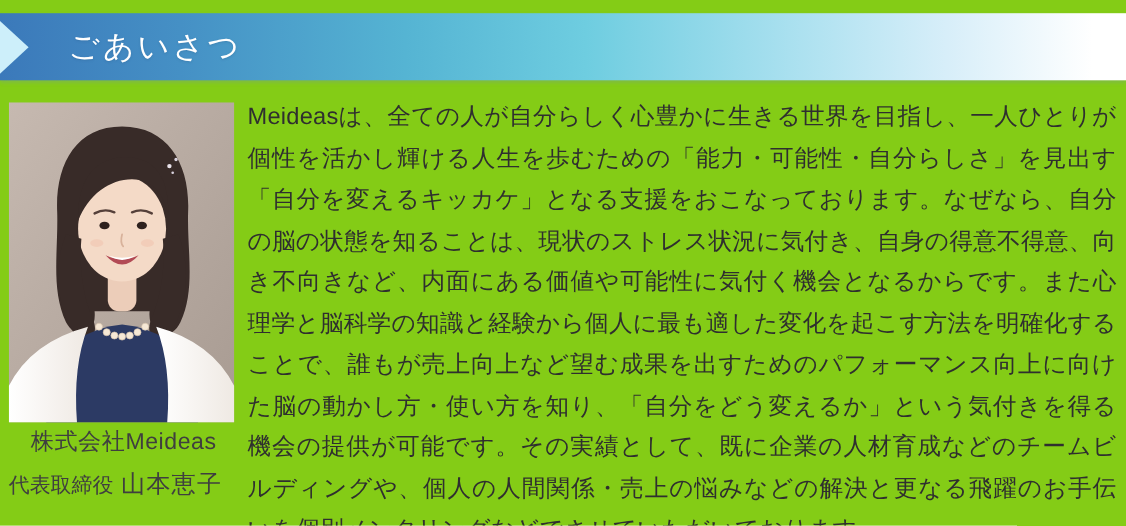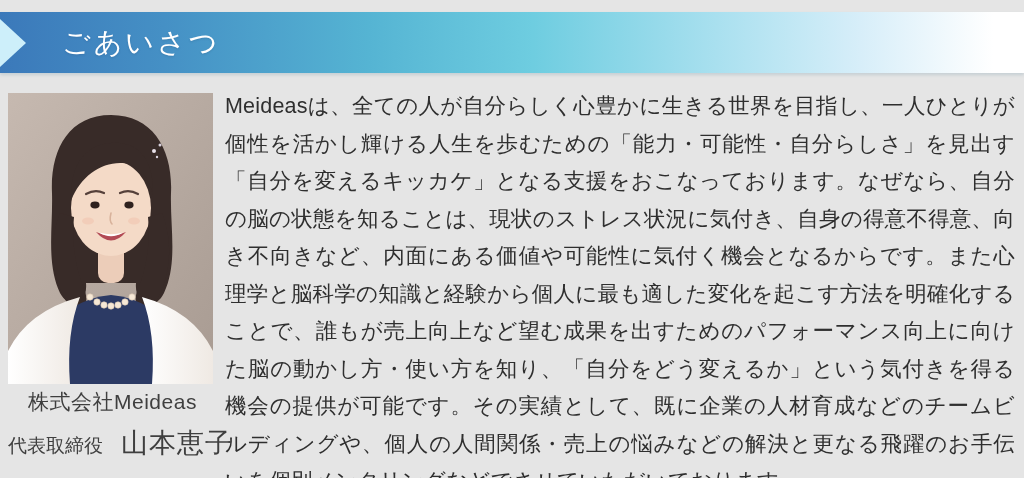--- a/index.html
+++ b/index.html
@@ -1,19 +1,19 @@
 <!DOCTYPE html>
 <html><head>
 <meta charset="utf-8">
 <style>
   html,body{margin:0;padding:0;background:#ffffff;}
   .page{
     position:relative;
     width:1024px;height:478px;
-    background:#e5e5e5;
+    background:#84cc16;
     overflow:hidden;
     font-family:"Liberation Sans","DejaVu Sans",sans-serif;
   }
 
   
   .banner{
     position:absolute;left:0;top:12px;width:1024px;height:61px;
     background:linear-gradient(90deg,
       #3b79ba 0%, #4590c5 16%, #55b4d3 36%, #6ecde0 52%,
       #a9e0ef 70%, #d7eef9 84%, #ffffff 97%);
@@ -36,24 +36,24 @@
     position:absolute;left:8px;top:93px;width:205px;height:291px;
     display:block;
   }
   .caption{
     position:absolute;left:8px;top:388px;width:215px;color:#3f3f3f;
   }
   .caption .company{
     font-size:21px;line-height:28px;letter-spacing:0.5px;white-space:nowrap;margin-left:20px;
   }
   .caption .role-line{
-    margin-top:9px;white-space:nowrap;display:flex;align-items:baseline;gap:18px;text-align:center;
+    margin-top:9px;white-space:nowrap;display:flex;align-items:baseline;gap:7px;text-align:center;
   }
   .caption .role{font-size:19px;}
-  .caption .name{font-size:27px;letter-spacing:1px;}
+  .caption .name{font-size:22px;letter-spacing:1px;}
 
   
   .greeting{
     position:absolute;left:225px;top:88px;width:790px;
     font-size:21.5px;line-height:37.5px;color:#2f2f2f;
     text-align:justify;text-justify:inter-ideograph;
     letter-spacing:0.2px;
   }
 </style>
 </head>

